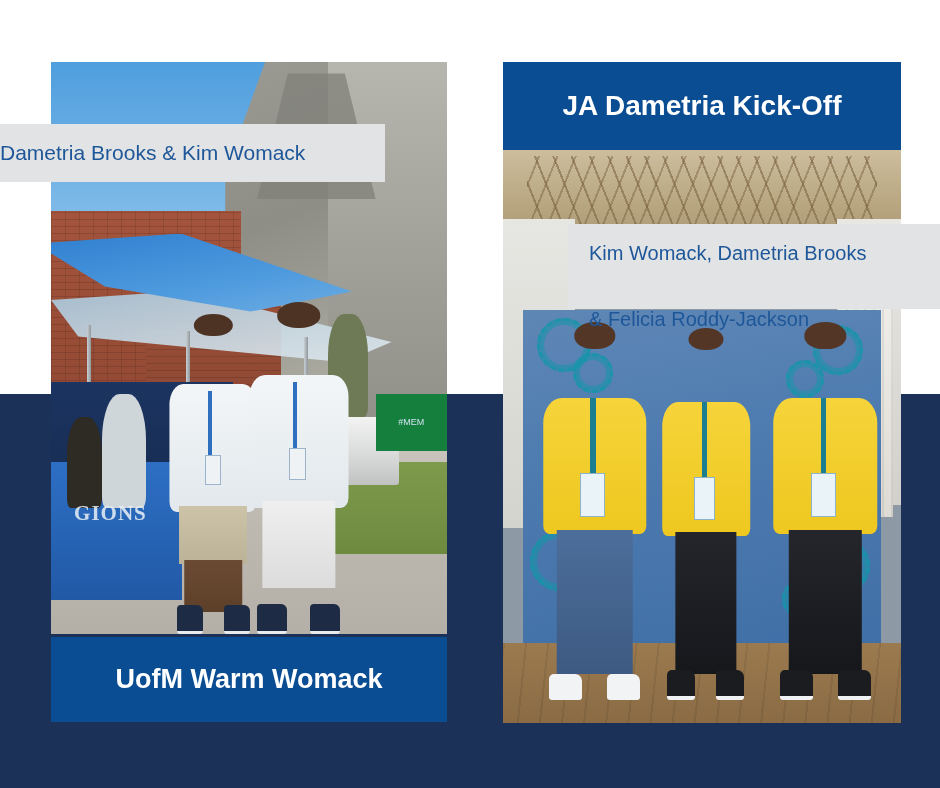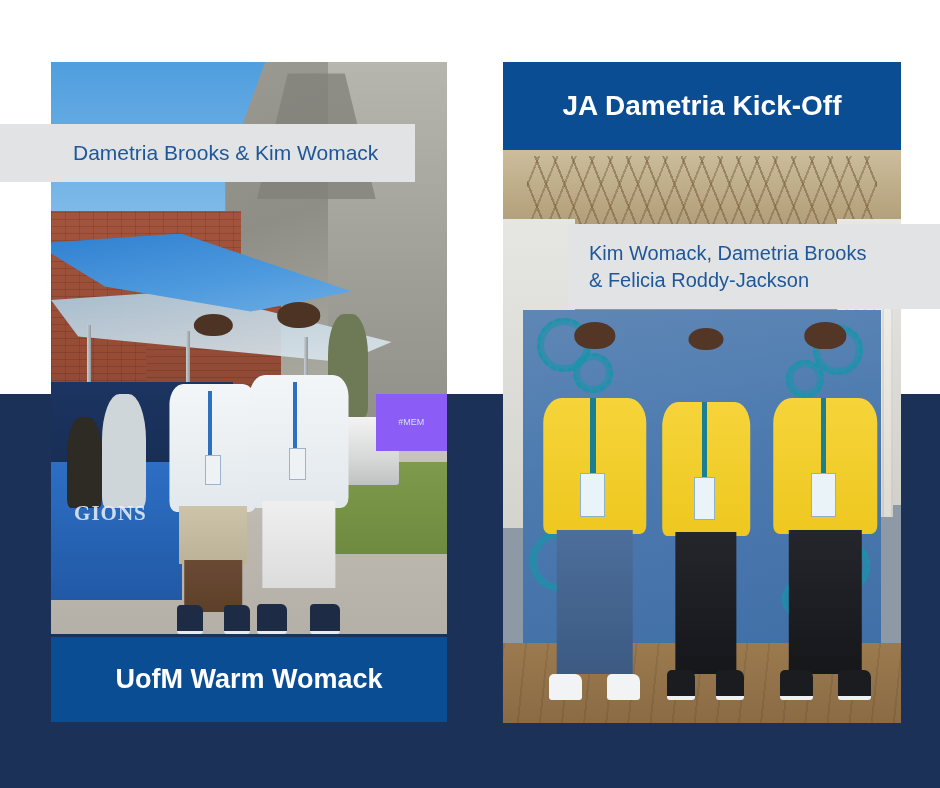--- a/index.html
+++ b/index.html
@@ -215,21 +215,21 @@
     font-weight: bold;
     letter-spacing: 1px;
     display: flex;
     align-items: center;
     justify-content: center;
     opacity: .85;
   }
   .pl-darksign {
     position: absolute;
     right: 0; top: 58%; width: 18%; height: 10%;
-    background: #8b5cf6;
+    background: #15803d;
     color: #cfe0f0;
     font-size: 9px;
     display: flex;
     align-items: center;
     justify-content: center;
   }
 
   
   .photo-right {
     left: 503px;
@@ -378,37 +378,36 @@
     position: absolute;
     background: #e2e3e4;
     display: flex;
     align-items: center;
     color: #1e5799;
     font-family: "Liberation Sans", sans-serif;
   }
   .cap-left {
     left: 0px;
     top: 124px;
-    width: 415px;
+    width: 385px;
     height: 58px;
-    padding-left: 73px;
     box-sizing: border-box;
     font-size: 21px;
   }
   .cap-right {
     left: 568px;
     top: 224px;
     width: 372px;
     height: 85px;
     padding-left: 21px;
     box-sizing: border-box;
     font-size: 20px;
     line-height: 1.35;
   }
-  .cap-right span { display: block; }
+  .cap-right span { display: block; margin-top: 39px; }
 
   .cap-blue {
     position: absolute;
     background: #0b4d93;
     display: flex;
     align-items: center;
     justify-content: center;
     color: #ffffff;
     font-weight: bold;
     font-family: "Liberation Sans", sans-serif;

